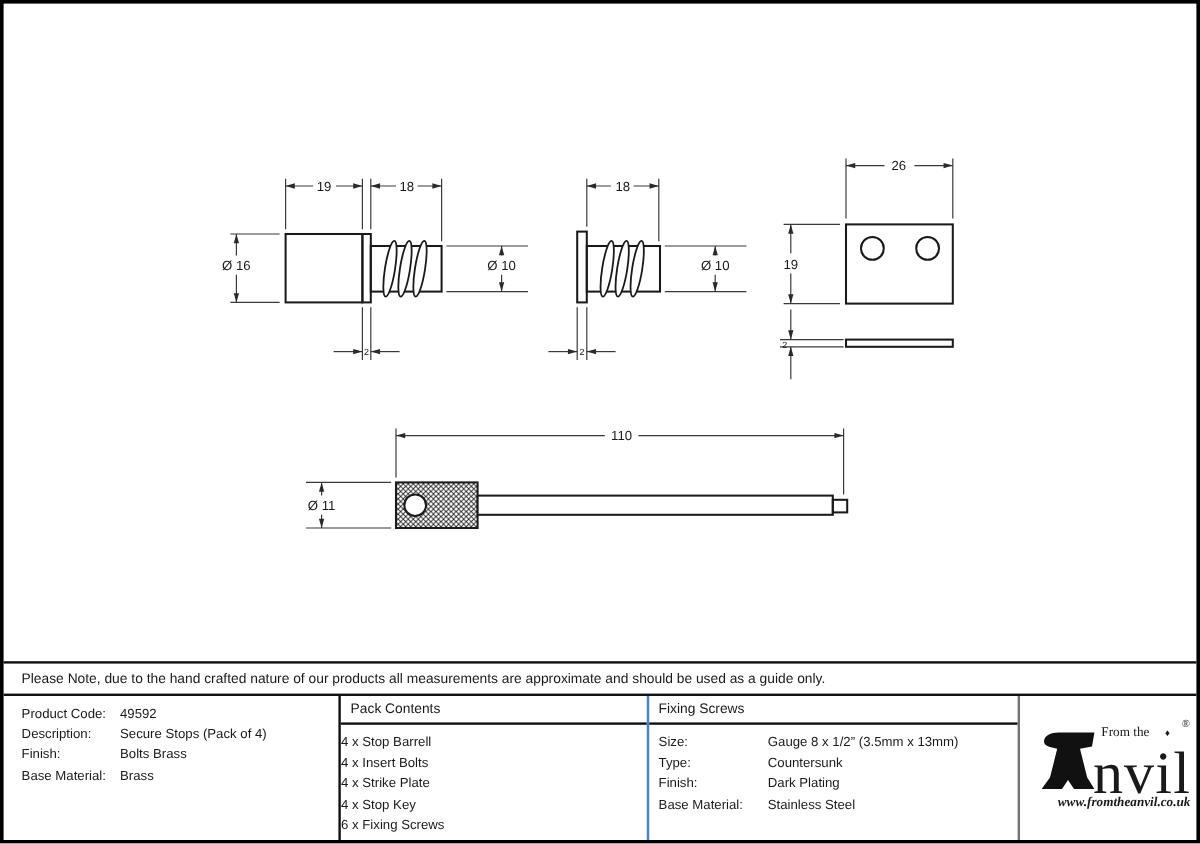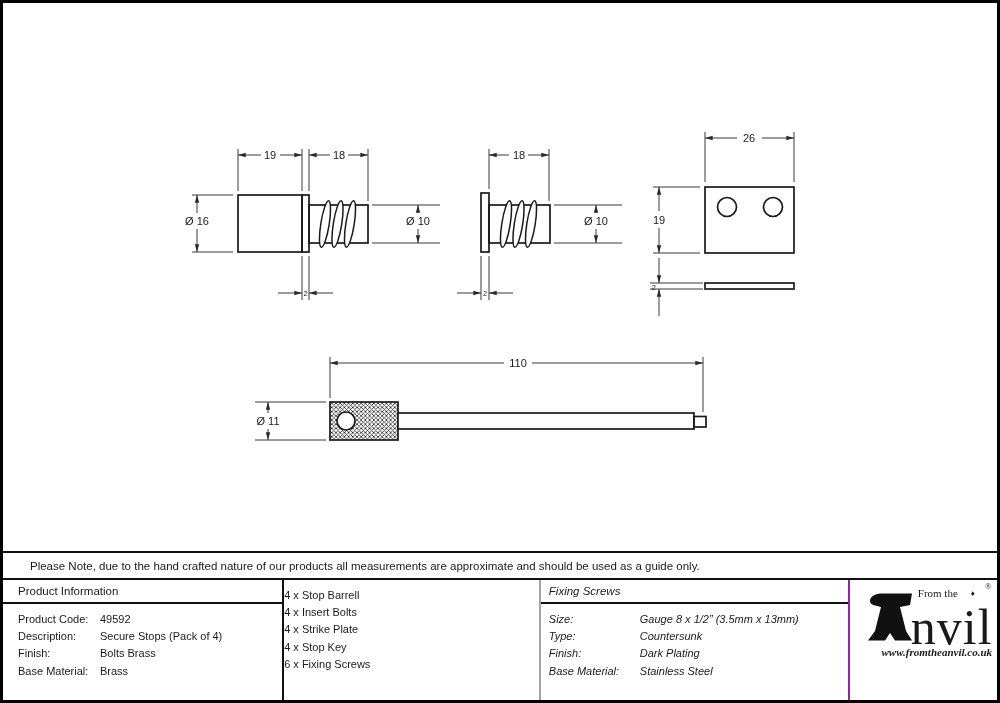--- a/index.html
+++ b/index.html
@@ -8,31 +8,31 @@
     border:3px solid #000;box-sizing:border-box;overflow:hidden;
     font-family:"Liberation Sans",sans-serif;color:#1a1a1a;
   }
   svg.drawings{position:absolute;left:-3px;top:-3px;width:1000px;height:551px;}
   .dim-text{font:11px "Liberation Sans",sans-serif;fill:#1a1a1a;}
   .dim-text-sm{font:7.5px "Liberation Sans",sans-serif;fill:#1a1a1a;}
 
   .note-bar{
     position:absolute;left:-3px;top:548px;width:1000px;height:29px;
     border-top:2px solid #111;border-bottom:2px solid #111;box-sizing:border-box;
-    display:flex;align-items:center;padding-left:30px;font-size:11.5px;
+    display:flex;align-items:center;padding-left:18px;font-size:11.5px;
   }
   .info-table{
     position:absolute;left:-3px;top:577px;width:1000px;height:120px;
     display:flex;box-sizing:border-box;
   }
   .col{box-sizing:border-box;display:flex;flex-direction:column;}
   .col1{width:287px;}
   .col2{width:261px;border-left:2px solid #111;}
-  .col3{width:314px;border-left:2px solid #a3a3a3;font-style:italic;}
-  .col4{width:155px;border-left:2px solid #a21caf;align-items:center;}
+  .col3{width:314px;border-left:2px solid #3b82f6;}
+  .col4{width:155px;border-left:2px solid #737373;align-items:center;justify-content:center;}
   .col-header{height:24px;line-height:22px;border-bottom:2px solid #111;
     font-size:11.5px;box-sizing:border-box;flex:none;}
   .col1 .col-header{padding-left:18px;}
   .col2 .col-header,.col3 .col-header{padding-left:8px;}
   .col-body{padding-top:7px;font-size:11px;line-height:17.2px;}
   .col1 .col-body{padding-left:18px;display:grid;grid-template-columns:82px auto;}
   .col2 .col-body{padding-left:0;}
   .col3 .col-body{padding-left:8px;display:grid;grid-template-columns:91px auto;}
 
   .logo-box{position:relative;width:142px;height:86px;}
@@ -169,34 +169,34 @@
     <text class="dim-text" text-anchor="middle" x="268" y="425">Ø 11</text>
   </svg>
 
   <div class="note-bar">
     <span>Please Note, due to the hand crafted nature of our products all measurements are approximate and should be used as a guide only.</span>
   </div>
 
   <div class="info-table">
 
     <div class="col col1">
-      <div class="col-header">Product Information</div>
       <div class="col-body">
         <span>Product Code:</span>
         <span>49592</span>
         <span>Description:</span>
         <span>Secure Stops (Pack of 4)</span>
         <span>Finish:</span>
         <span>Bolts Brass</span>
         <span>Base Material:</span>
         <span>Brass</span>
       </div>
     </div>
 
     <div class="col col2">
+      <div class="col-header">Pack Contents</div>
       <div class="col-body">
         <div>4 x Stop Barrell</div>
         <div>4 x Insert Bolts</div>
         <div>4 x Strike Plate</div>
         <div>4 x Stop Key</div>
         <div>6 x Fixing Screws</div>
       </div>
     </div>
 
     <div class="col col3">

